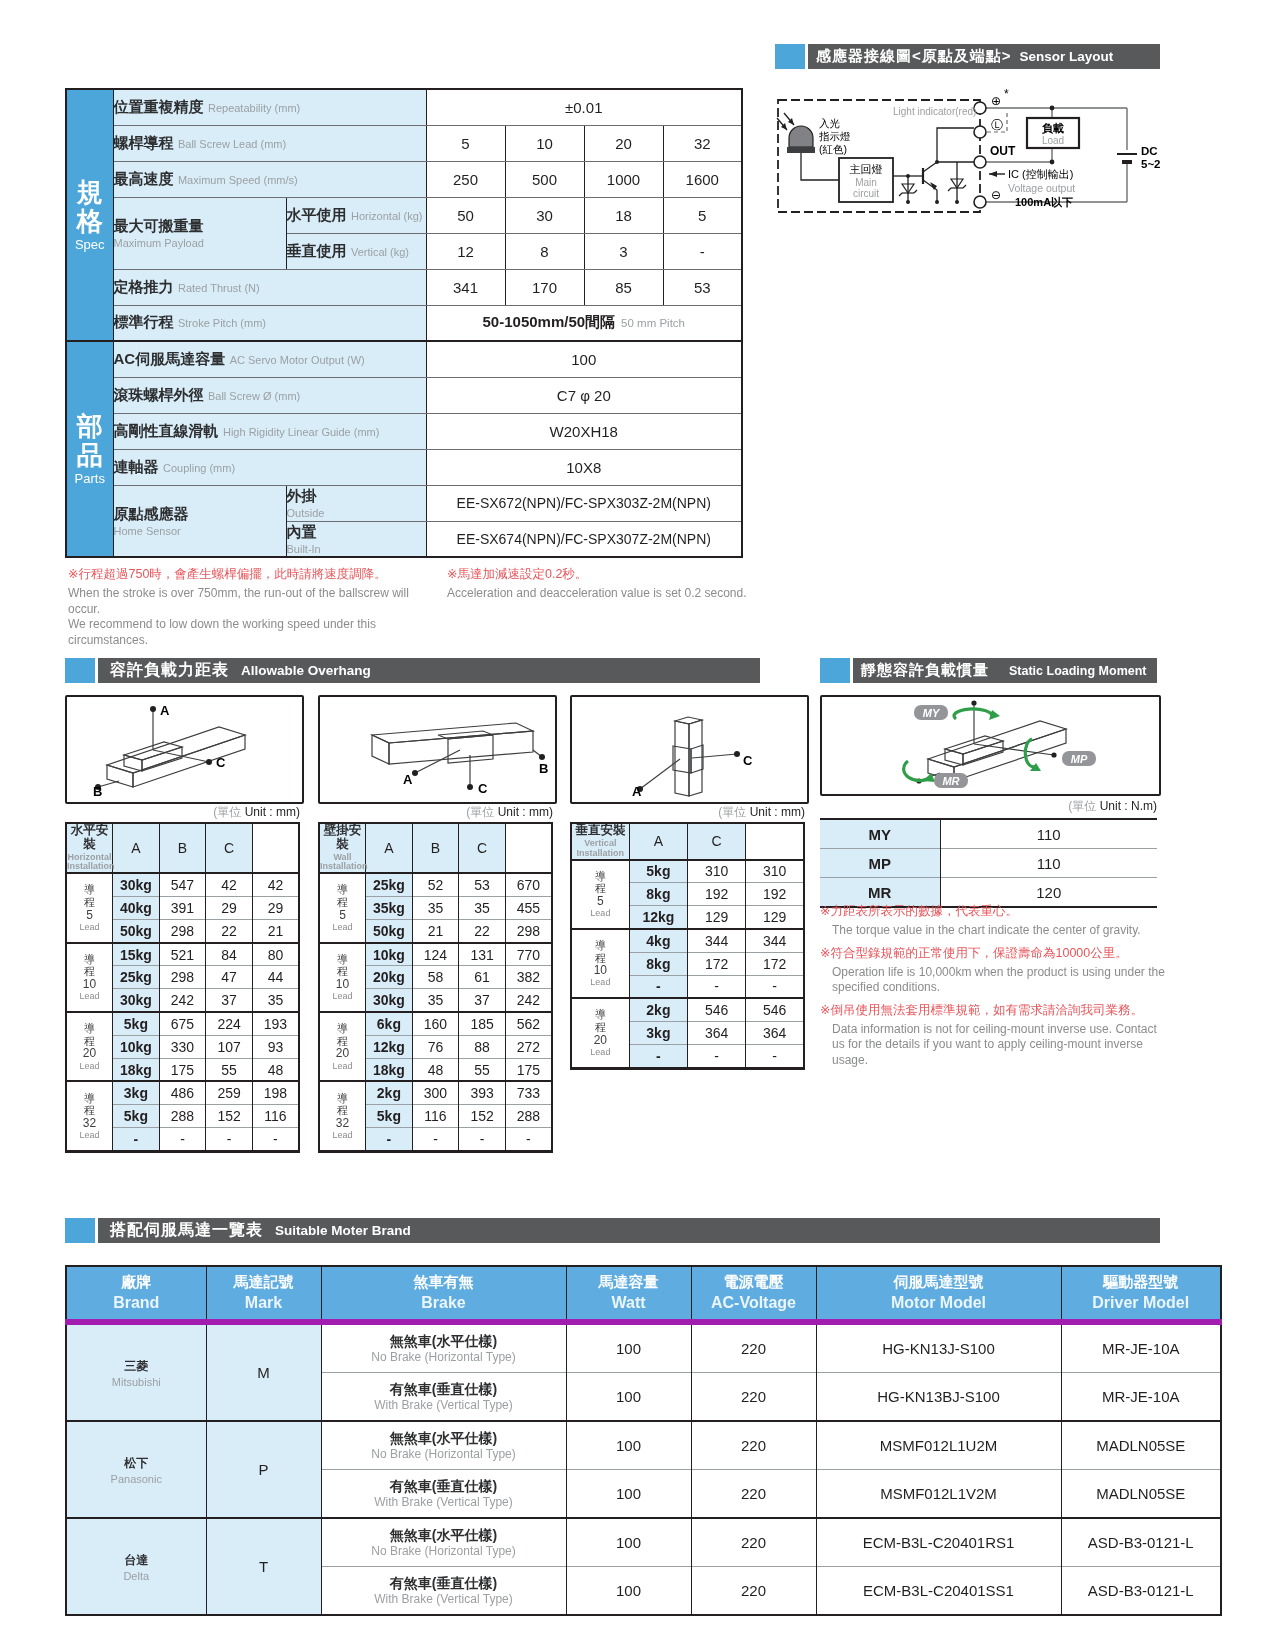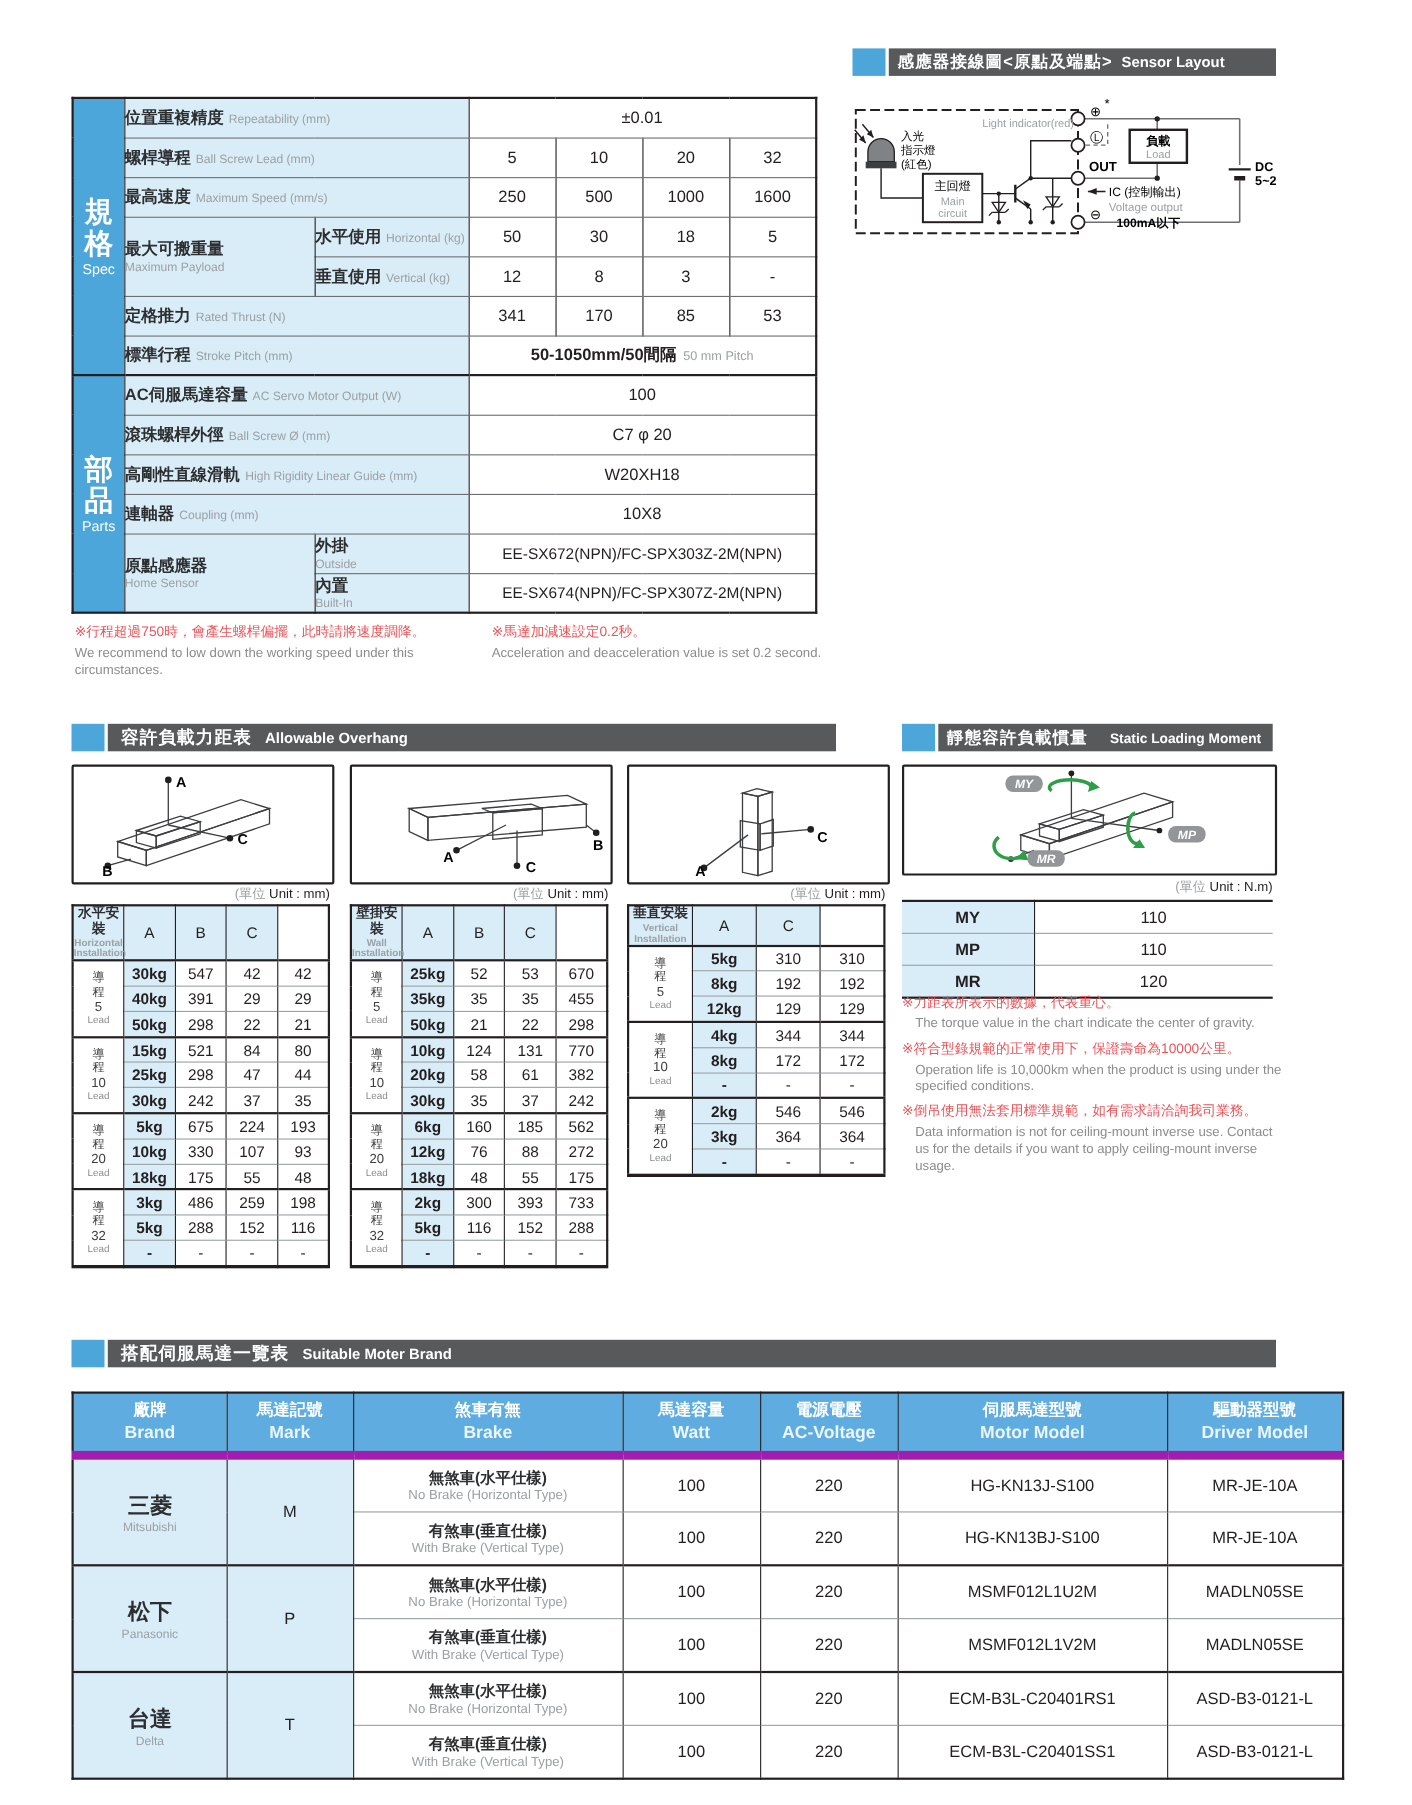--- a/index.html
+++ b/index.html
@@ -63,27 +63,27 @@
   
   .mt{width:337px;border-top:2.5px solid #231f20;border-bottom:2.5px solid #231f20;}
   .mt td{border-top:1px solid #9aa0a4;height:26px;text-align:center;vertical-align:middle;font-size:15px;}
   .mt tr:first-child td{border-top:none;}
   .mt .mlab{background:#d9edf8;font-weight:bold;border-right:1px solid #231f20;}
 
   
   .motor{width:1155px;border:2.5px solid #231f20;}
   .motor th,.motor td{border-left:1.5px solid #231f20;border-right:1.5px solid #231f20;
                       padding:0;text-align:center;vertical-align:middle;}
-  .motor thead th{background:#5fade0;height:52px;border-bottom:8px solid #a21caf;}
+  .motor thead th{background:#5fade0;height:52px;border-bottom:6px solid #a21caf;}
   .mh-cn{color:#fff;font-size:15px;font-weight:bold;line-height:1.2;}
   .mh-en{color:rgba(255,255,255,.88);font-size:16px;font-weight:bold;line-height:1.2;margin-top:2px;}
   .motor tbody td{height:47px;border-top:1px solid #9aa0a4;background:#fff;font-size:15px;}
   .motor tbody tr.btop td{border-top:2px solid #231f20;}
   .mbrand,.mmark{background:#d9edf8 !important;}
-  .mbrand-cn{font-size:20px;font-weight:bold;color:#2d2e30;}
+  .mbrand-cn{font-size:12px;font-weight:bold;color:#2d2e30;}
   .mbrand-en{font-size:11px;color:#9ca0a3;margin-top:1px;}
   .mmark{font-size:15px;}
   .mbrake-cn{font-size:14px;font-weight:bold;color:#2d2e30;line-height:1.25;}
   .mbrake-en{font-size:12px;color:#9ca0a3;line-height:1.2;}
 
   svg text{font-family:"Liberation Sans","DejaVu Sans",sans-serif;}
 </style>
 </head>
 <body>
 
@@ -197,20 +197,21 @@
               <span class="lab-en">Built-In</span>
             </td>
         <td class="c-val model" colspan="4">EE-SX674(NPN)/FC-SPX307Z-2M(NPN)</td>
       </tr>
     </tbody>
       </table>
   </div>
 
   <div class="abs" style="left:68px;top:566px;width:372px;">
     <div class="note-cn">※行程超過750時，會產生螺桿偏擺，此時請將速度調降。</div>
+    <div class="note-en">When the stroke is over 750mm, the run-out of the ballscrew will occur.</div>
     <div class="note-en">We recommend to low down the working speed under this circumstances.</div>
   </div>
   <div class="abs" style="left:447px;top:566px;width:310px;">
     <div class="note-cn">※馬達加減速設定0.2秒。</div>
     <div class="note-en">Acceleration and deacceleration value is set 0.2 second.</div>
   </div>
 
   <div class="abs" style="left:775px;top:84px;width:385px;height:138px;">
     <svg width="385" height="138" viewBox="0 0 385 138">
 

